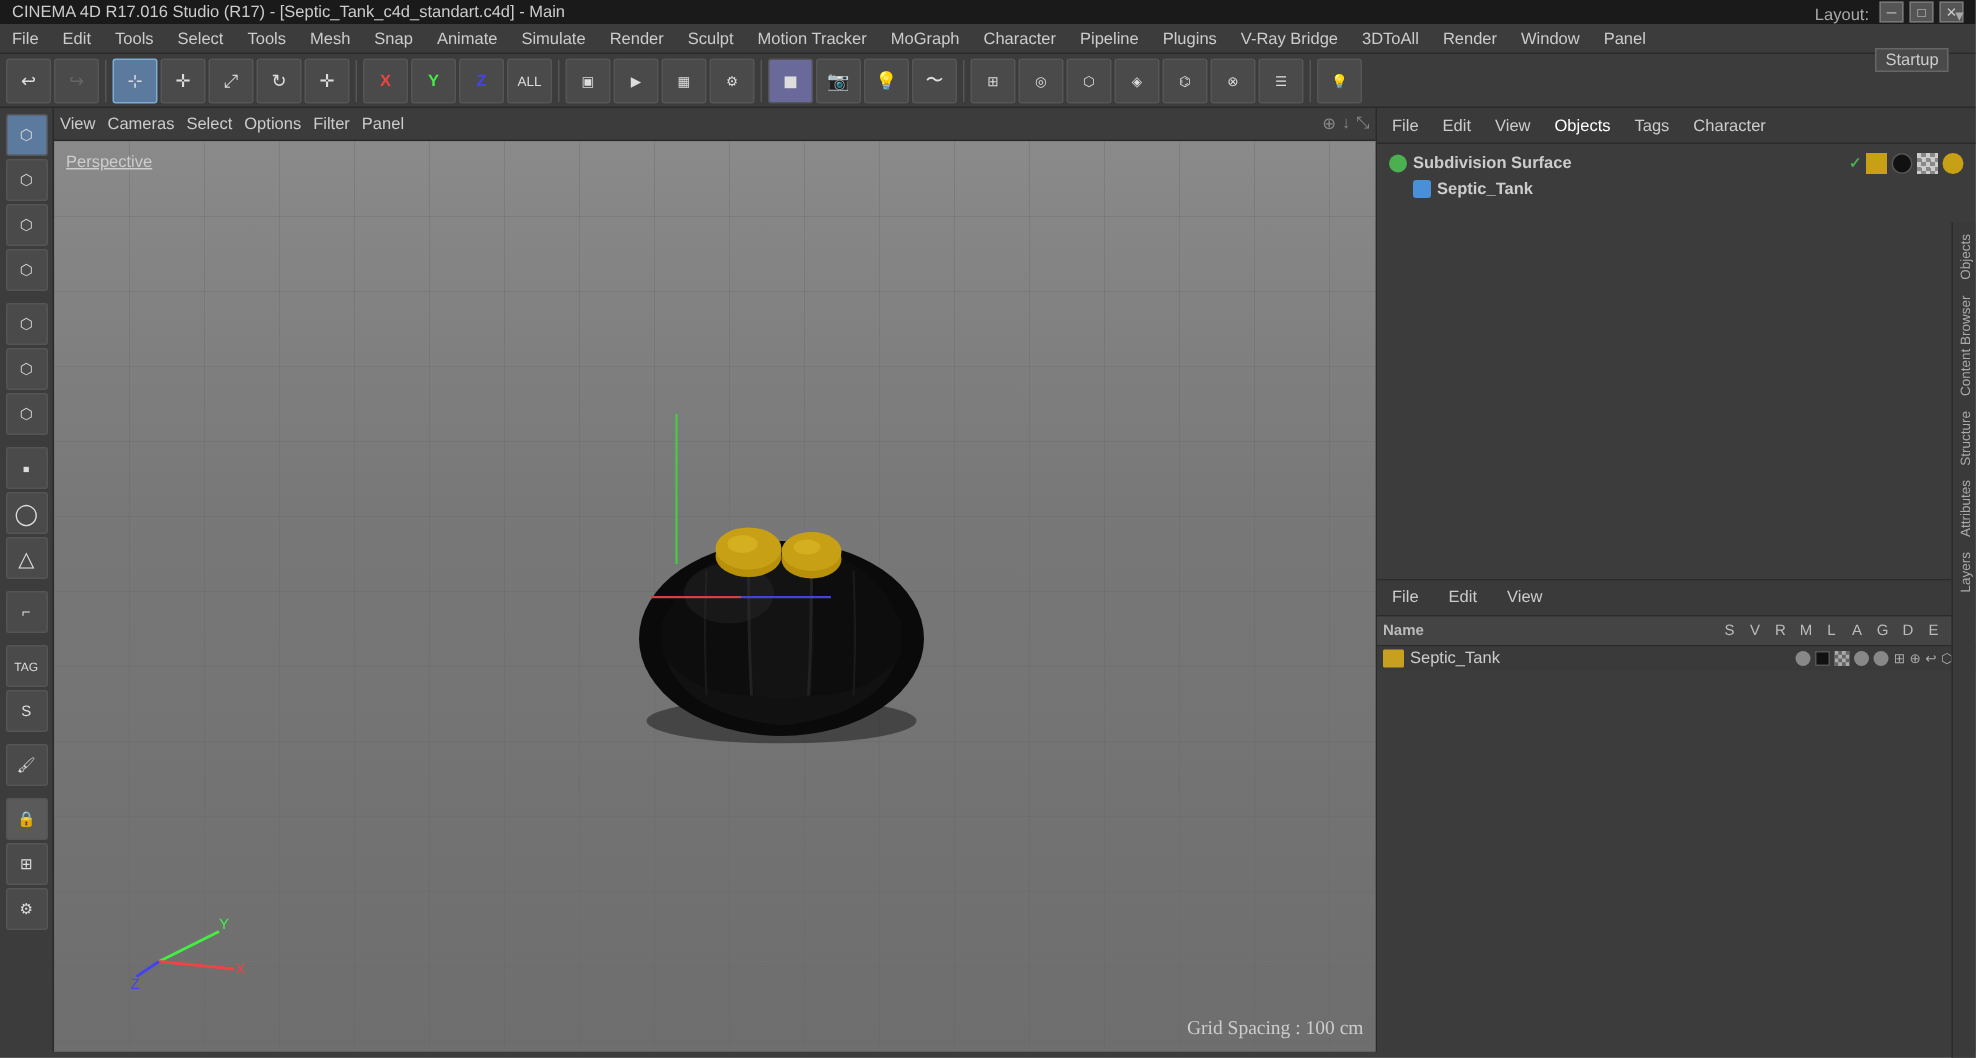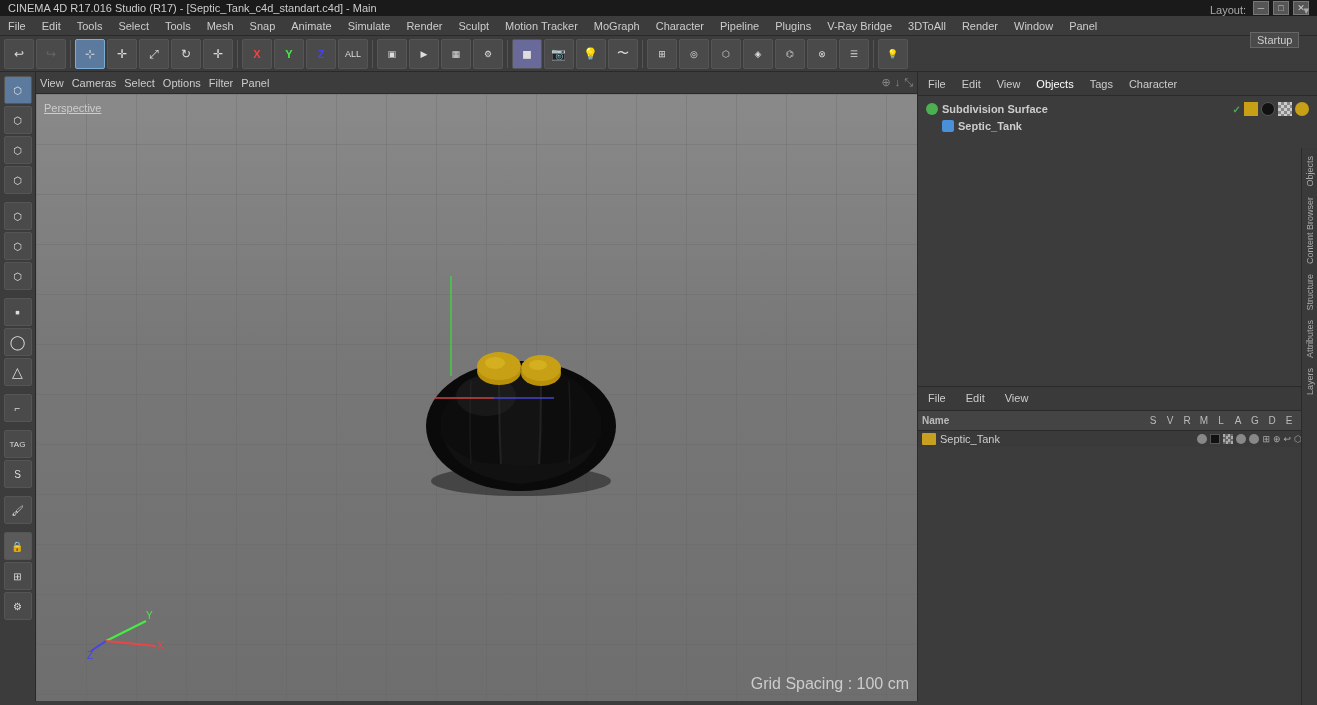--- a/index.html
+++ b/index.html
@@ -31,21 +31,21 @@
 
     
     #viewport-container { flex: 1; display: flex; flex-direction: column; background: #3c3c3c; }
     #viewport-toolbar { height: 22px; background: #3c3c3c; display: flex; align-items: center; padding: 0 4px; gap: 8px; border-bottom: 1px solid #2a2a2a; }
     #viewport-toolbar span { color: #ccc; font-size: 11px; cursor: pointer; }
     #viewport-toolbar .vp-controls { margin-left: auto; display: flex; gap: 4px; }
     #viewport { flex: 1; position: relative; background: #7a7a7a; overflow: hidden; }
     #viewport-bg { width: 100%; height: 100%; background: linear-gradient(180deg, #8a8a8a 0%, #787878 40%, #6e6e6e 100%); position: relative; }
     .grid-lines { position: absolute; top: 0; left: 0; width: 100%; height: 100%; background-image: linear-gradient(rgba(100,100,100,0.3) 1px, transparent 1px), linear-gradient(90deg, rgba(100,100,100,0.3) 1px, transparent 1px); background-size: 50px 50px; }
     #perspective-label { position: absolute; top: 8px; left: 8px; color: #ccc; font-size: 11px; text-decoration: underline; }
-    #grid-spacing { position: absolute; bottom: 8px; right: 8px; color: #ccc; font-size: 16px; }
+    #grid-spacing { position: absolute; bottom: 8px; right: 8px; color: #ccc; font-size: 13px; font-family: Liberation Serif, serif; }
 
     
     #septic-tank { position: absolute; left: 50%; top: 50%; transform: translate(-30%, -45%); }
 
     
     #right-panel { width: 400px; background: #3c3c3c; border-left: 1px solid #2a2a2a; display: flex; flex-direction: column; }
     #objects-panel { height: 50%; border-bottom: 1px solid #2a2a2a; display: flex; flex-direction: column; }
     #objects-toolbar { height: 24px; background: #3a3a3a; display: flex; align-items: center; padding: 0 4px; gap: 4px; border-bottom: 1px solid #2a2a2a; }
     #objects-toolbar .panel-tab { color: #ccc; font-size: 11px; cursor: pointer; padding: 2px 6px; }
     .objects-content { flex: 1; padding: 4px; font-weight: bold; }

